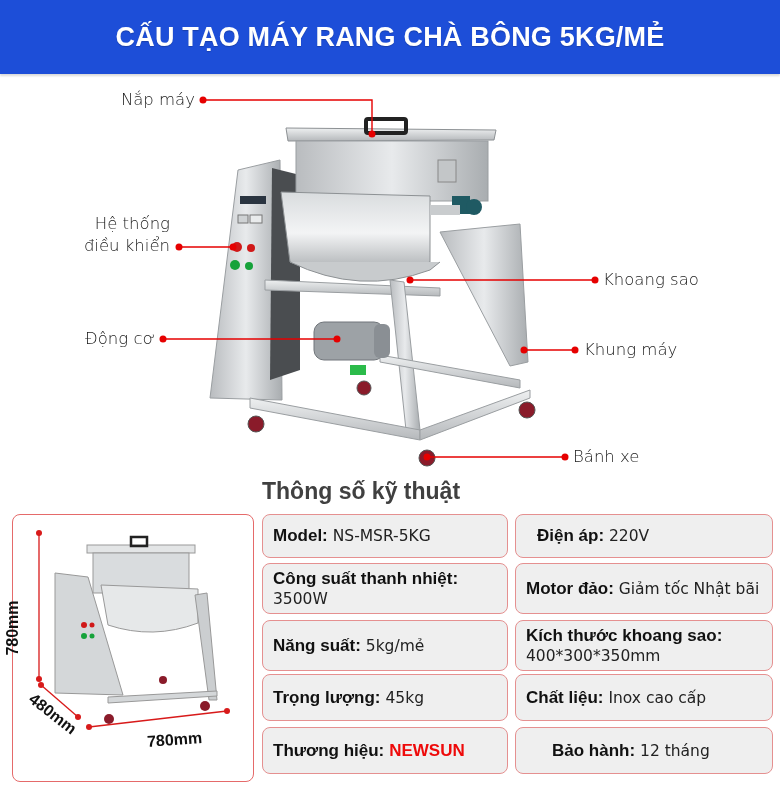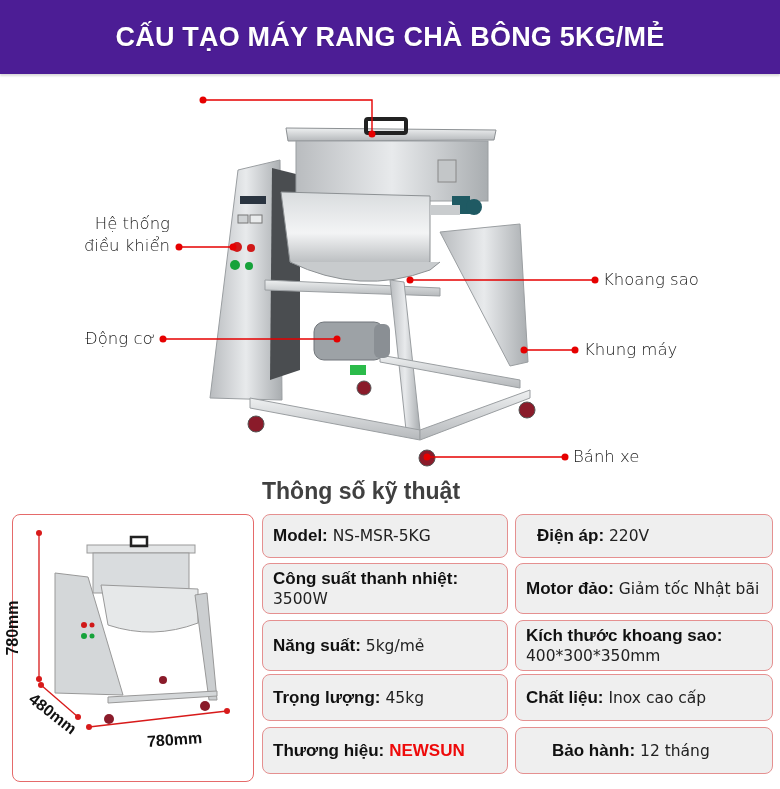--- a/index.html
+++ b/index.html
@@ -1,17 +1,17 @@
 <!DOCTYPE html>
 <html><head>
 <meta charset="utf-8">
 <style>
   * { box-sizing: border-box; margin: 0; padding: 0; }
   body { width: 780px; height: 789px; background: #ffffff; font-family: "Liberation Sans", "DejaVu Sans", sans-serif; position: relative; overflow: hidden; }
-  .banner { position: absolute; left: 0; top: 0; width: 780px; height: 74px; background: #4c1d95; display: flex; align-items: center; justify-content: center; box-shadow: 0 2px 2px rgba(0,0,0,0.15); }
+  .banner { position: absolute; left: 0; top: 0; width: 780px; height: 74px; background: #1d4ed8; display: flex; align-items: center; justify-content: center; box-shadow: 0 2px 2px rgba(0,0,0,0.15); }
   .banner h1 { color: #fff; font-weight: bold; font-size: 27px; letter-spacing: 0.2px; font-family: "Liberation Sans", sans-serif; text-shadow: 0 1px 1px rgba(0,0,0,0.2); }
 
   .diagram { position: absolute; left: 0; top: 74px; width: 780px; height: 400px; }
   .machine { position: absolute; left: 0; top: 0; }
   .label { position: absolute; font-size: 16.5px; color: #1a1a1a; line-height: 22px; font-family: "DejaVu Sans", sans-serif; font-weight: 300; }
   .label.right { text-align: right; }
 
   .spec-title { position: absolute; left: 262px; top: 478px; font-size: 23px; font-weight: bold; color: #404040; font-family: "Liberation Sans", sans-serif; }
 
   .dim-box { position: absolute; left: 12px; top: 514px; width: 242px; height: 268px; border: 1.5px solid #e56a6a; border-radius: 8px; background: #fff; }
@@ -104,20 +104,21 @@
         <circle cx="337" cy="339" r="3.5"></circle>
       <circle cx="410" cy="280" r="3.5"></circle>
         <circle cx="595" cy="280" r="3.5"></circle>
       <circle cx="524" cy="350" r="3.5"></circle>
         <circle cx="575" cy="350" r="3.5"></circle>
       <circle cx="427" cy="457" r="3.5"></circle>
         <circle cx="565" cy="457" r="3.5"></circle>
     </g>
   </svg>
 
+  <div class="label right" style="left:80px; top:15px; width:115px;">Nắp máy</div>
   <div class="label" style="left:70px; top:139px; text-align:right; width:100px;">
     <div>Hệ thống</div>
     <div>điều khiển</div>
   </div>
   <div class="label right" style="left:40px; top:254px; width:115px;">Động cơ</div>
   <div class="label" style="left:603px; top:195px;">Khoang sao</div>
   <div class="label" style="left:584px; top:265px;">Khung máy</div>
   <div class="label" style="left:573px; top:372px;">Bánh xe</div>
 </div>
 

